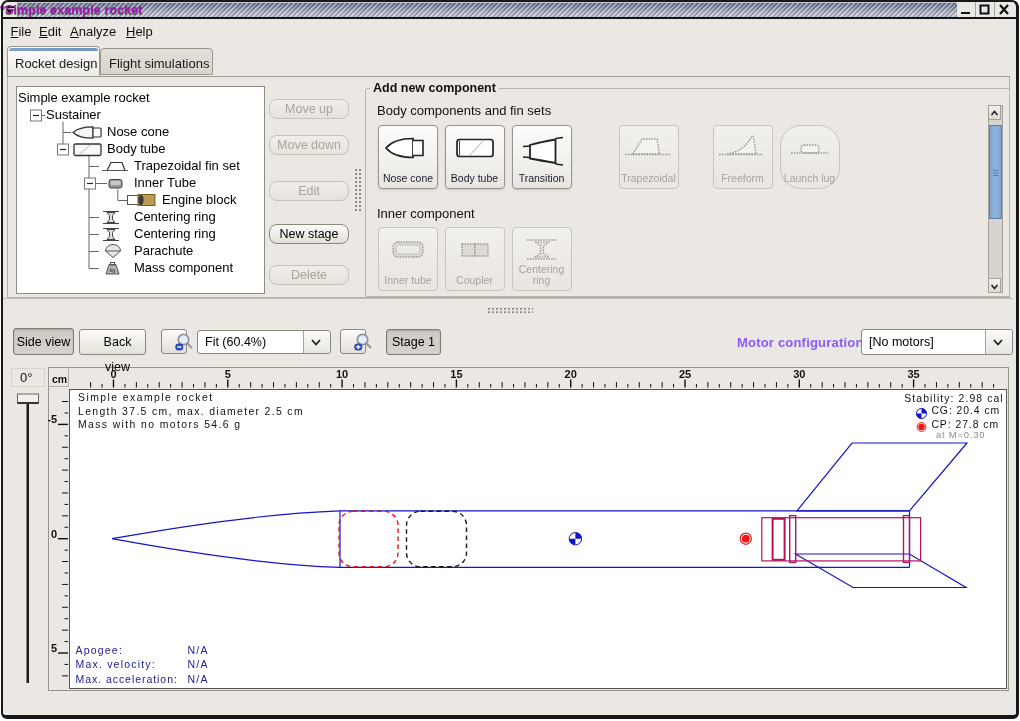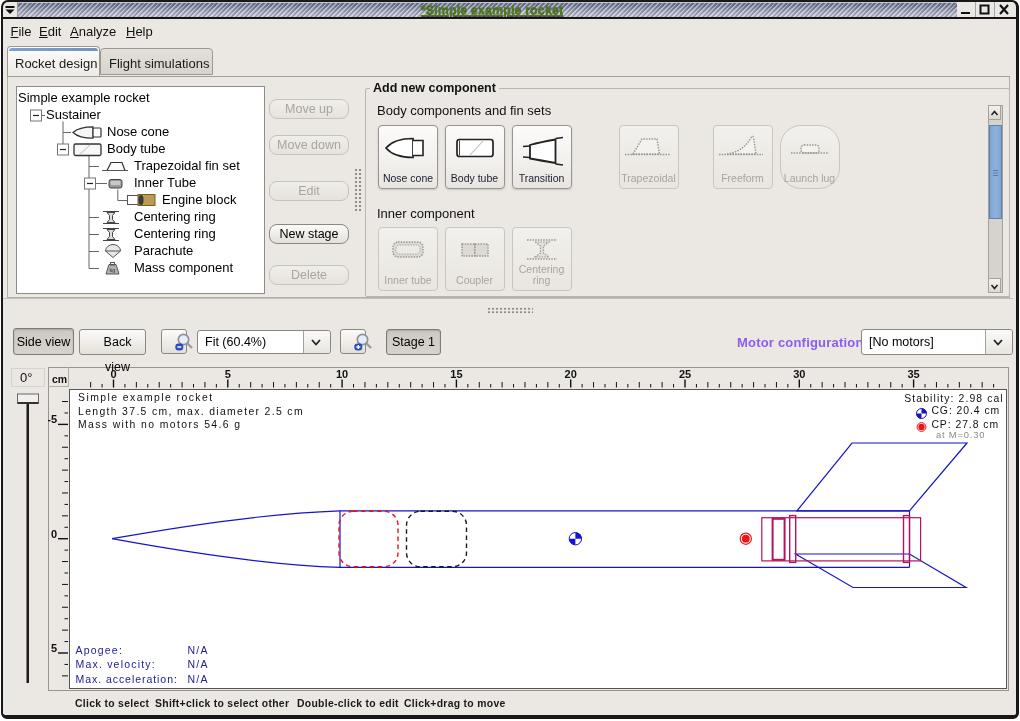--- a/index.html
+++ b/index.html
@@ -11,22 +11,22 @@
  background:linear-gradient(180deg,#666c87 0%,#757b95 22%,#8d92a9 45%,#a6abbd 68%,#b6bac9 88%,#aeb2c2 100%);}
 #titlebar:after{content:"";position:absolute;left:0;top:0;right:0;height:1px;background:#c3c7d4;}
 #titlebar .stripes{position:absolute;left:0;top:0;right:0;bottom:0;
  background:repeating-linear-gradient(135deg,rgba(30,35,60,0.20) 0 1px,rgba(255,255,255,0) 1px 1.6px,rgba(255,255,255,0.40) 1.6px 2.6px,rgba(255,255,255,0) 2.6px 3.3px);}
 #menubtn{left:3px;top:2px;width:14px;height:15px;background:#eae8e5;border-right:1px solid #9a978f;border-radius:5px 0 0 0;z-index:6;}
 #menubtn svg{position:absolute;left:2px;top:3px;}
 #winbtns{left:956.5px;top:2px;width:60px;height:15px;background:#eae8e5;display:flex;z-index:6;}
 #winbtns .wb{width:18.8px;height:100%;position:relative;border-left:1px solid #a8a59d;box-sizing:border-box;}
 #winbtns .wb:first-child{border-left:none;}
 #winbtns svg{position:absolute;left:3px;top:1px;}
-#wtitle{left:0;top:2.5px;width:984px;text-align:center;z-index:6;color:#4d7c0f;font-size:12.5px;font-weight:bold;
- text-shadow:0 1px 1px rgba(0,0,0,0.55);letter-spacing:0.1px;text-decoration:underline;}
+#wtitle{left:0;top:2.5px;width:984px;z-index:6;color:#a21caf;font-size:12.5px;font-weight:bold;
+ text-shadow:0 1px 1px rgba(0,0,0,0.55);letter-spacing:0.1px;}
 
 #menubar{left:0;top:18px;width:1010px;height:27px;z-index:4;font-size:13px;color:#111;}
 #menubar span{position:absolute;top:6px;}
 
 .tab{z-index:4;box-sizing:border-box;font-size:13px;color:#1a1a1a;}
 #tab1{left:7px;top:46px;width:93px;height:30px;background:linear-gradient(180deg,#fdfdfc,#f3f1ee 60%,#eceae5);
  border:1px solid #9c9890;border-bottom:none;border-radius:4px 4px 0 0;z-index:5;padding-left:20px;}
 #tab1 .blue{position:absolute;left:1px;top:1px;right:1px;height:3px;border-radius:3px 3px 0 0;background:linear-gradient(90deg,#7da1d0,#6f94c6);}
 #tab1 .lbl{position:absolute;left:7px;top:8.5px;}
 #tab2{left:100px;top:48px;width:113px;height:27px;background:linear-gradient(180deg,#e3e0da,#d8d4cd);
@@ -403,26 +403,20 @@
       <path d="M 852.5 24.5 L 852.5 29.7 A 5.2 5.2 0 0 1 847.3 24.5 Z" fill="#1414cc"></path>
       <circle cx="852.5" cy="38" r="4.4" fill="none" stroke="#f01414" stroke-width="1"></circle>
       <circle cx="852.5" cy="38" r="3.2" fill="#f01414"></circle>
       <text x="6.5" y="265.29999999999995" font-size="10.5" fill="#20209a" text-anchor="start" font-family="Liberation Sans" letter-spacing="1.2">Apogee:</text>
       <text x="6.5" y="279.4" font-size="10.5" fill="#20209a" text-anchor="start" font-family="Liberation Sans" letter-spacing="1.2">Max. velocity:</text>
       <text x="6.5" y="293.5" font-size="10.5" fill="#20209a" text-anchor="start" font-family="Liberation Sans" letter-spacing="0.95">Max. acceleration:</text>
       <text x="118.5" y="265.29999999999995" font-size="10.5" fill="#20209a" text-anchor="start" font-family="Liberation Sans" letter-spacing="1.2">N/A</text>
       <text x="118.5" y="279.4" font-size="10.5" fill="#20209a" text-anchor="start" font-family="Liberation Sans" letter-spacing="1.2">N/A</text>
       <text x="118.5" y="293.5" font-size="10.5" fill="#20209a" text-anchor="start" font-family="Liberation Sans" letter-spacing="1.2">N/A</text>
     </svg>
-<div id="statusbar" class="abs">
-      <span style="position:absolute;left:75px;top:5.5px;">Click to select</span>
-      <span style="position:absolute;left:155px;top:5.5px;">Shift+click to select other</span>
-      <span style="position:absolute;left:297px;top:5.5px;">Double-click to edit</span>
-      <span style="position:absolute;left:404px;top:5.5px;">Click+drag to move</span>
-    </div>
 <div class="abs cbtn en" style="left: 378px; top: 125px;">
       <svg width="58" height="44" viewBox="0 0 58 44">
         <path d="M 7 22 Q 15 12.5 34 12.5 L 34 31.5 Q 15 31.5 7 22 Z" fill="#fff" stroke="#222" stroke-width="1.7"></path>
         <path d="M 34 14.5 L 44 14.5 L 44 29.5 L 34 29.5" fill="#fff" stroke="#222" stroke-width="1.6"></path>
       </svg>
       <div class="clbl">Nose cone</div>
     </div>
     <div class="abs cbtn en" style="left: 444.5px; top: 125px;">
       <svg width="58" height="44" viewBox="0 0 58 44">
         <rect x="11" y="13.5" width="36" height="17" rx="2.5" fill="#fff" stroke="#222" stroke-width="1.7"></rect>

